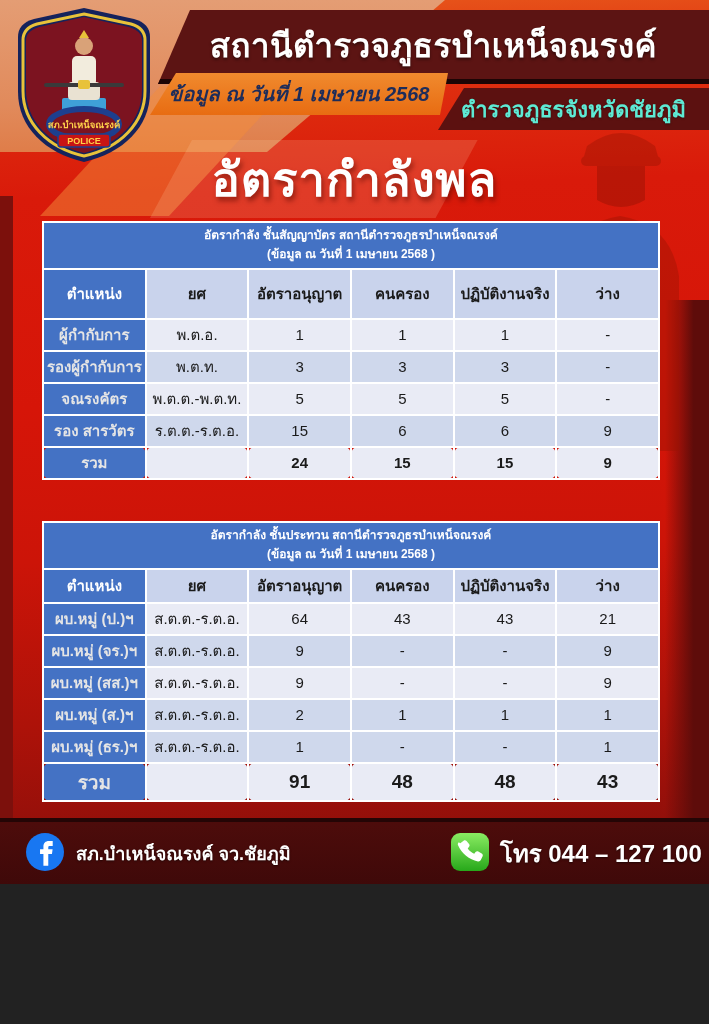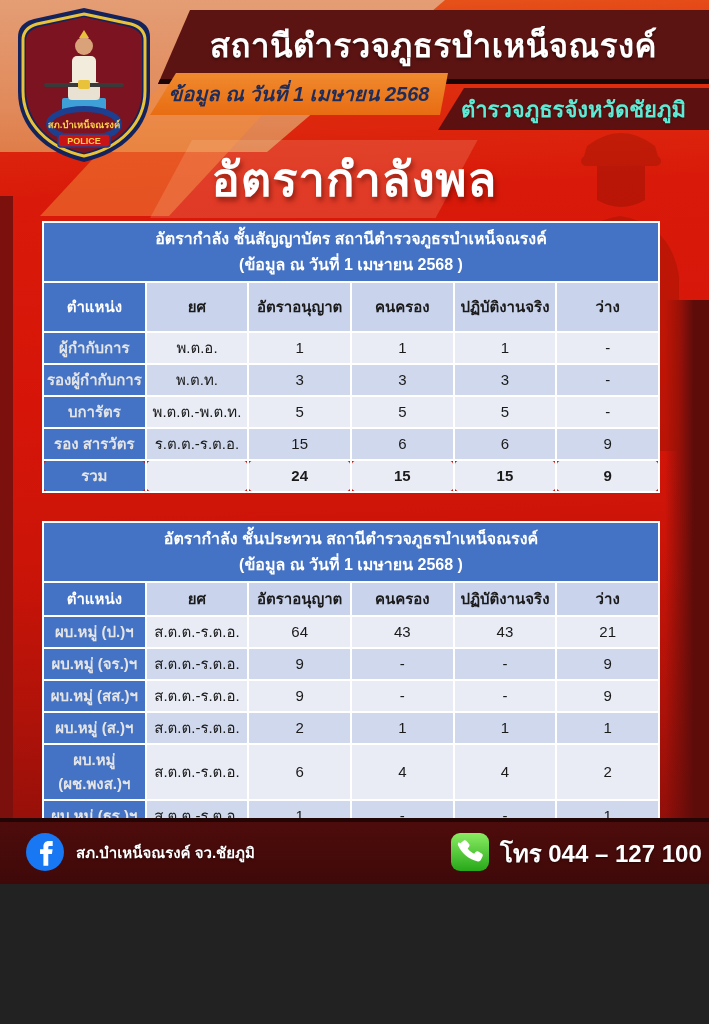--- a/index.html
+++ b/index.html
@@ -95,21 +95,21 @@
     overflow:hidden;
   }
   .data-table th:nth-child(1), .data-table td:nth-child(1){ width:21.5%; }
   .data-table th:nth-child(2), .data-table td:nth-child(2){ width:17%; }
   .data-table th:nth-child(3), .data-table td:nth-child(3){ width:16.5%; }
   .data-table th:nth-child(4), .data-table td:nth-child(4){ width:15.5%; }
   .data-table th:nth-child(5), .data-table td:nth-child(5){ width:15.5%; }
   .data-table th:nth-child(6), .data-table td:nth-child(6){ width:14%; }
 
   .title-row th{
-    background:#4472c4; color:#fff; font-weight:bold; font-size:16px;
+    background:#4472c4; color:#fff; font-weight:bold; font-size:12px;
     padding:3px 2px;
   }
   .title-row .t-line{ line-height:1.62; }
   .header-row th{
     background:#c9d3ec; color:#1a1a1a; font-size:15px; font-weight:bold;
     padding:4px 2px;
   }
   #table1 .header-row th{ height:50px; vertical-align:middle; }
   .header-row th.pos-col{ background:#4472c4; color:#fff; }
   .data-table td{ font-size:15px; color:#1a1a1a; padding:3px 2px; height:28px; }
@@ -122,21 +122,21 @@
 
   
   .footer{
     position:absolute; left:0; bottom:0; width:709px; height:66px;
     background:linear-gradient(180deg,#4d0c0b,#3f0909);
     border-top:4px solid #240505;
   }
   .fb-icon{ position:absolute; left:26px; top:11px; width:38px; height:38px; }
   .fb-label{
     position:absolute; left:76px; top:0; height:62px; display:flex; align-items:center;
-    color:#fff; font-size:15px; font-weight:bold; text-shadow:0 1px 2px rgba(0,0,0,.5);
+    color:#fff; font-size:18px; font-weight:bold; text-shadow:0 1px 2px rgba(0,0,0,.5);
   }
   .phone-icon{ position:absolute; left:450px; top:10px; width:40px; height:40px; }
   .phone-label{
     position:absolute; left:500px; top:0; height:62px; display:flex; align-items:center;
     color:#fff; font-size:24px; font-weight:bold; text-shadow:0 1px 2px rgba(0,0,0,.5);
   }
 </style>
 </head>
 <body>
 
@@ -220,21 +220,21 @@
           </tr>
           <tr class="band-dark">
             <td class="pos-col">รองผู้กำกับการ</td>
             <td>พ.ต.ท.</td>
             <td>3</td>
             <td>3</td>
             <td>3</td>
             <td>-</td>
           </tr>
           <tr class="band-light">
-            <td class="pos-col">บการัตร</td>
+            <td class="pos-col">จณรงคัตร</td>
             <td>พ.ต.ต.-พ.ต.ท.</td>
             <td>5</td>
             <td>5</td>
             <td>5</td>
             <td>-</td>
           </tr>
           <tr class="band-dark">
             <td class="pos-col">รอง สารวัตร</td>
             <td>ร.ต.ต.-ร.ต.อ.</td>
             <td>15</td>
@@ -298,28 +298,20 @@
             <td>9</td>
           </tr>
           <tr class="band-dark">
             <td class="pos-col">ผบ.หมู่ (ส.)ฯ</td>
             <td>ส.ต.ต.-ร.ต.อ.</td>
             <td>2</td>
             <td>1</td>
             <td>1</td>
             <td>1</td>
           </tr>
-          <tr class="band-light">
-            <td class="pos-col">ผบ.หมู่ (ผช.พงส.)ฯ</td>
-            <td>ส.ต.ต.-ร.ต.อ.</td>
-            <td>6</td>
-            <td>4</td>
-            <td>4</td>
-            <td>2</td>
-          </tr>
           <tr class="band-dark">
             <td class="pos-col">ผบ.หมู่ (ธร.)ฯ</td>
             <td>ส.ต.ต.-ร.ต.อ.</td>
             <td>1</td>
             <td>-</td>
             <td>-</td>
             <td>1</td>
           </tr>
           <tr class="total-row band-light">
             <td class="pos-col">รวม</td>

